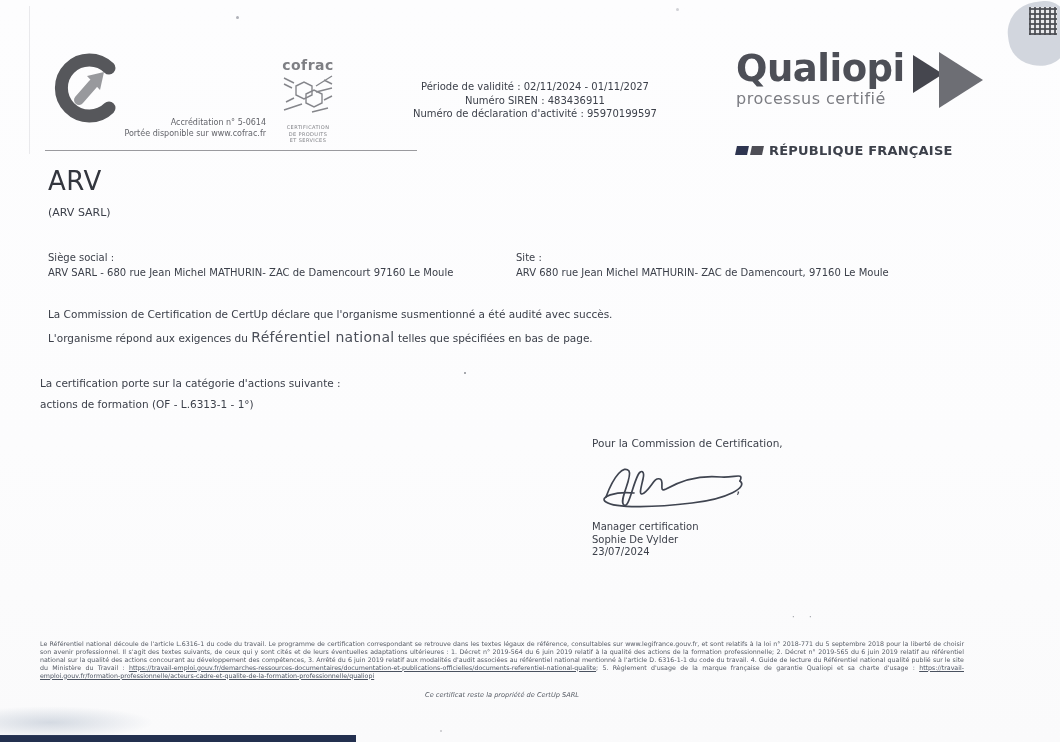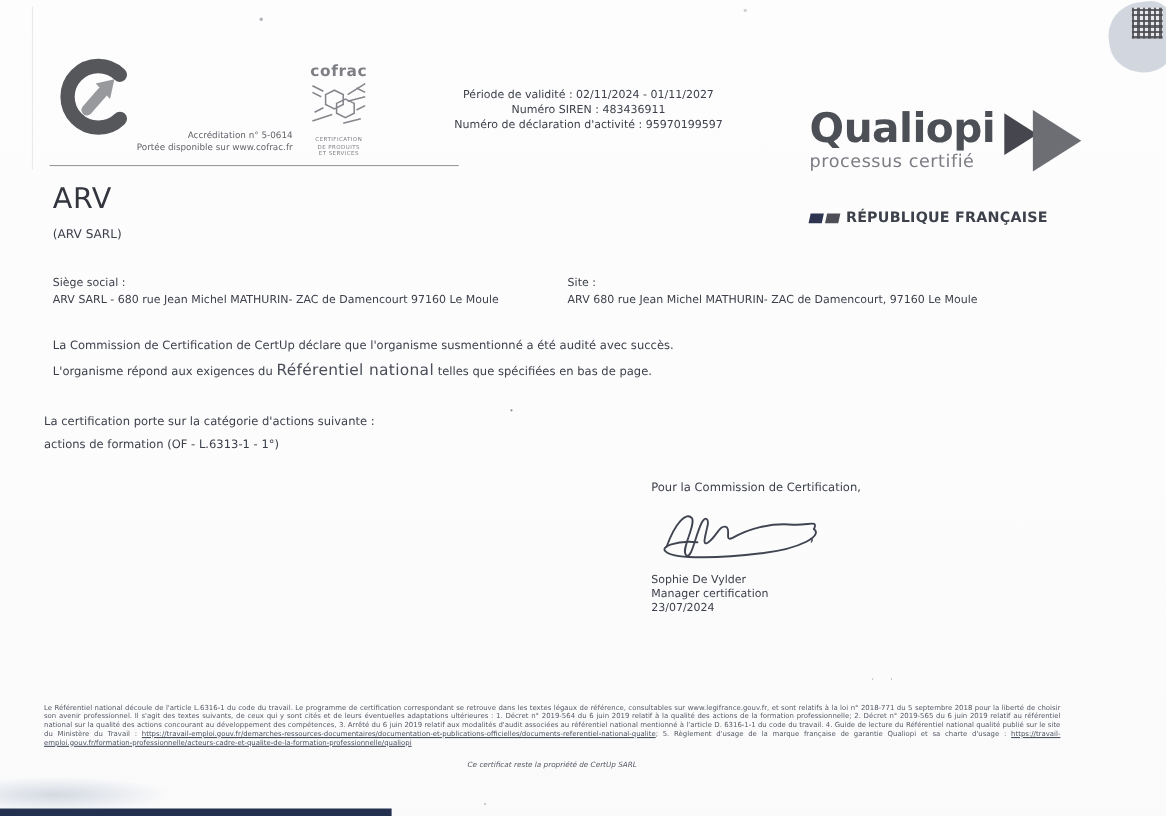--- a/index.html
+++ b/index.html
@@ -19,21 +19,21 @@
   .cofrac{left:268px;top:58px;width:80px;text-align:center;color:#7e7f84;}
   .cofrac .name{font-weight:700;font-size:14px;letter-spacing:.5px;line-height:1;}
   .cofrac .cap{font-size:5px;line-height:6.5px;letter-spacing:.4px;margin-top:2px;white-space:pre-line;}
   .head-rule{left:45px;top:150px;width:372px;height:0;border-top:1px solid #9a9a9e;}
 
   
   .certinfo{left:348px;top:80px;width:374px;text-align:center;font-size:10px;line-height:13.5px;color:#3c404a;}
 
   
   .qualiopi{left:736px;top:50px;width:250px;}
-  .q-row{display:flex;align-items:flex-start;margin-top:48px;}
+  .q-row{display:flex;align-items:flex-start;}
   .q-word{font-size:37px;font-weight:700;letter-spacing:-.5px;color:#4d4f57;line-height:1;}
   .q-sub{font-size:16px;color:#7b7c82;margin-top:2px;letter-spacing:.5px;}
   .q-arrows{margin-left:6px;margin-top:2px;}
   .rf-row{display:flex;align-items:center;gap:6px;margin-top:31px;}
   .rf-flag{display:flex;gap:3px;}
   .rf-flag i{display:block;width:12px;height:9px;}
   .rf-b{background:#2e3550;transform:skewX(-12deg);}
   .rf-r{background:#4e4e56;transform:skewX(-12deg);}
   .rf-text{font-size:13px;font-weight:700;letter-spacing:.2px;color:#3d414b;}
 
@@ -167,22 +167,22 @@
     <div>Pour la Commission de Certification,</div>
     <div class="scribble">
       <svg width="170" height="58" viewBox="0 0 170 58">
         <g fill="none" stroke="#3f4450" stroke-width="1.7" stroke-linecap="round">
           <path d="M18 40 C 26 18, 36 8, 41 14 C 45 20, 30 44, 36 48 C 41 51, 44 30, 50 18 C 53 12, 57 14, 55 22 C 53 31, 50 40, 56 36 C 64 30, 66 20, 72 22 C 77 24, 70 36, 78 32 C 92 24, 112 18, 133 20 C 147 21, 156 15, 152 24"></path>
           <path d="M152 24 C 160 30, 140 42, 104 46 C 70 50, 28 52, 18 45 C 10 40, 28 34, 46 36"></path>
         </g>
       </svg>
     </div>
     <div class="meta">
+      <div>Manager certification</div>
       <div>Sophie De Vylder</div>
-      <div>Manager certification</div>
       <div>23/07/2024</div>
     </div>
   </div>
   <div class="abs sig-comma">,</div>
 
   <div class="abs footnote"><span>Le Référentiel national découle de l'article L.6316-1 du code du travail. Le programme de certification correspondant se retrouve dans les textes légaux de référence, consultables sur www.legifrance.gouv.fr, et sont relatifs à la loi n° 2018-771 du 5 septembre 2018 pour la liberté de choisir son avenir professionnel. Il s'agit des textes suivants, de ceux qui y sont cités et de leurs éventuelles adaptations ultérieures : 1. Décret n° 2019-564 du 6 juin 2019 relatif à la qualité des actions de la formation professionnelle; 2. Décret n° 2019-565 du 6 juin 2019 relatif au référentiel national sur la qualité des actions concourant au développement des compétences, 3. Arrêté du 6 juin 2019 relatif aux modalités d'audit associées au référentiel national mentionné à l'article D. 6316-1-1 du code du travail. 4. Guide de lecture du Référentiel national qualité publié sur le site du Ministère du Travail : </span><span class="lnk">https://travail-emploi.gouv.fr/demarches-ressources-documentaires/documentation-et-publications-officielles/documents-referentiel-national-qualite</span><span>; 5. Règlement d'usage de la marque française de garantie Qualiopi et sa charte d'usage : </span><span class="lnk">https://travail-emploi.gouv.fr/formation-professionnelle/acteurs-cadre-et-qualite-de-la-formation-professionnelle/qualiopi</span></div>
 
   <div class="abs footer">
     <div>Ce certificat reste la propriété de CertUp SARL</div>
   </div>

